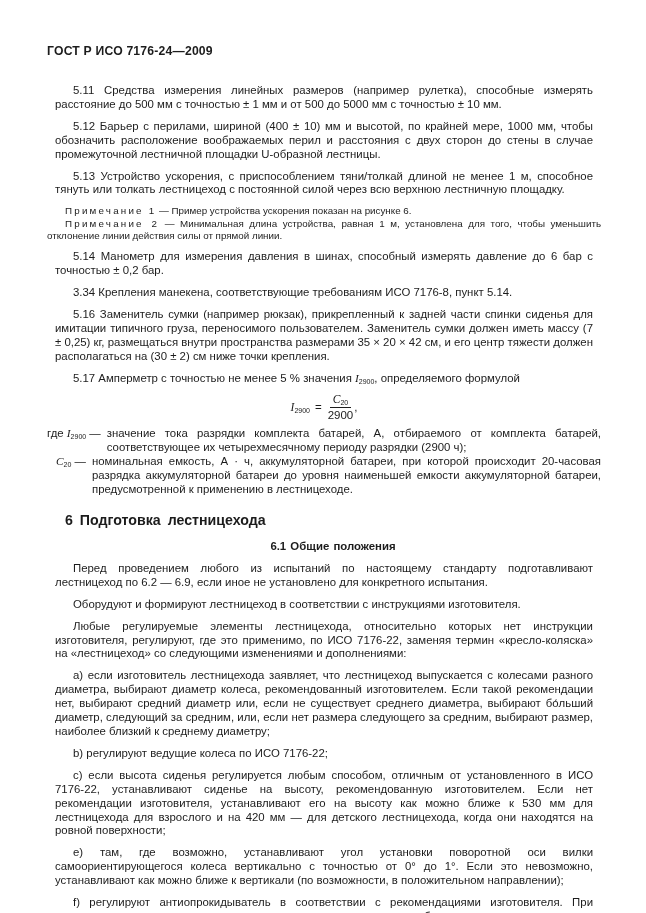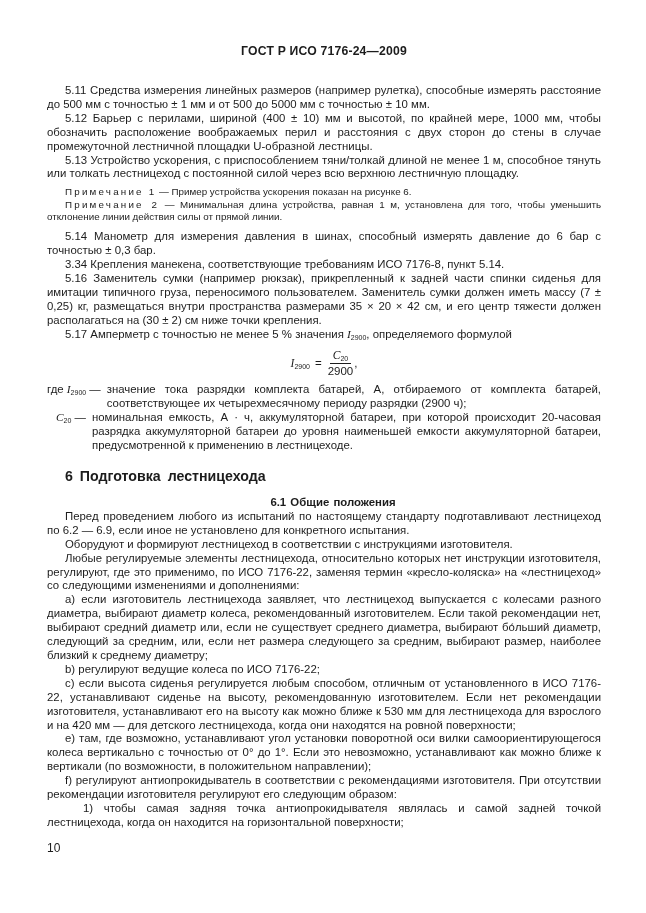--- a/index.html
+++ b/index.html
@@ -2,22 +2,22 @@
 <html lang="ru"><head>
 <meta charset="utf-8">
 <style>
   html,body { margin:0; padding:0; background:#ffffff; }
   .page {
     position:relative; width:646px; height:913px; background:#ffffff;
     font-family:"Liberation Sans","DejaVu Sans",sans-serif;
     color:#1c1c1c; overflow:hidden;
   }
   .content { position:absolute; left:47px; top:44px; width:554px; }
-  .doc-header { font-weight:bold; font-size:12.2px; margin:0 0 26px 0; letter-spacing:0.2px;text-align:center; }
-  .para { margin:0; font-size:11.4px; line-height:13.9px; text-align:justify; text-indent:18px; }
+  .doc-header { font-weight:bold; font-size:12.2px; margin:0 0 26px 0; letter-spacing:0.2px; }
+  .para { margin:8px; font-size:11.4px; line-height:13.9px; text-align:justify; text-indent:18px; }
   .notes { margin:5px 0 7px 0; }
   .note { margin:0; font-size:9.8px; line-height:12.3px; text-align:justify; text-indent:18px; }
   .note-label { letter-spacing:2.2px; }
   .formula-row { display:flex; justify-content:center; align-items:center; margin:8px 0 6px 0; font-size:11.5px; }
   .sym { font-family:"Liberation Serif","DejaVu Serif",serif; font-style:italic; }
   sub.ssub { font-size:7px; line-height:1; vertical-align:-2px; }
   .frac { display:inline-flex; flex-direction:column; align-items:center; margin:0 1px; }
   .frac .num { padding:0 3px 1px 3px; border-bottom:1px solid #1c1c1c; }
   .frac .den { padding-top:1px; }
   .eq { margin:0 5px; }
@@ -41,21 +41,21 @@
 
     <p class="para">5.11 Средства измерения линейных размеров (например рулетка), способные измерять расстояние до 500 мм с точностью ± 1 мм и от 500 до 5000 мм с точностью ± 10 мм.</p>
     <p class="para">5.12 Барьер с перилами, шириной (400 ± 10) мм и высотой, по крайней мере, 1000 мм, чтобы обозначить расположение воображаемых перил и расстояния с двух сторон до стены в случае промежуточной лестничной площадки U-образной лестницы.</p>
     <p class="para">5.13 Устройство ускорения, с приспособлением тяни/толкай длиной не менее 1 м, способное тянуть или толкать лестницеход с постоянной силой через всю верхнюю лестничную площадку.</p>
 
     <div class="notes">
       <p class="note"><span class="note-label">Примечание 1</span> <span>— Пример устройства ускорения показан на рисунке 6.</span></p>
       <p class="note"><span class="note-label">Примечание 2</span> <span>— Минимальная длина устройства, равная 1 м, установлена для того, чтобы уменьшить отклонение линии действия силы от прямой линии.</span></p>
     </div>
 
-    <p class="para">5.14 Манометр для измерения давления в шинах, способный измерять давление до 6 бар с точностью ± 0,3 бар.</p>
+    <p class="para">5.14 Манометр для измерения давления в шинах, способный измерять давление до 6 бар с точностью ± 0,2 бар.</p>
     <p class="para">3.34 Крепления манекена, соответствующие требованиям ИСО 7176-8, пункт 5.14.</p>
     <p class="para">5.16 Заменитель сумки (например рюкзак), прикрепленный к задней части спинки сиденья для имитации типичного груза, переносимого пользователем. Заменитель сумки должен иметь массу (7 ± 0,25) кг, размещаться внутри пространства размерами 35 × 20 × 42 см, и его центр тяжести должен располагаться на (30 ± 2) см ниже точки крепления.</p>
 
     <p class="para"><span>5.17 Амперметр с точностью не менее 5 % значения </span><span class="sym">I</span><sub class="ssub">2900</sub><span>, определяемого формулой</span></p>
 
     <div class="formula-row">
       <span><span class="sym">I</span><sub class="ssub">2900</sub></span>
       <span class="eq">=</span>
       <span class="frac">
         <span class="num"><span class="sym">C</span><sub class="ssub">20</sub></span>

